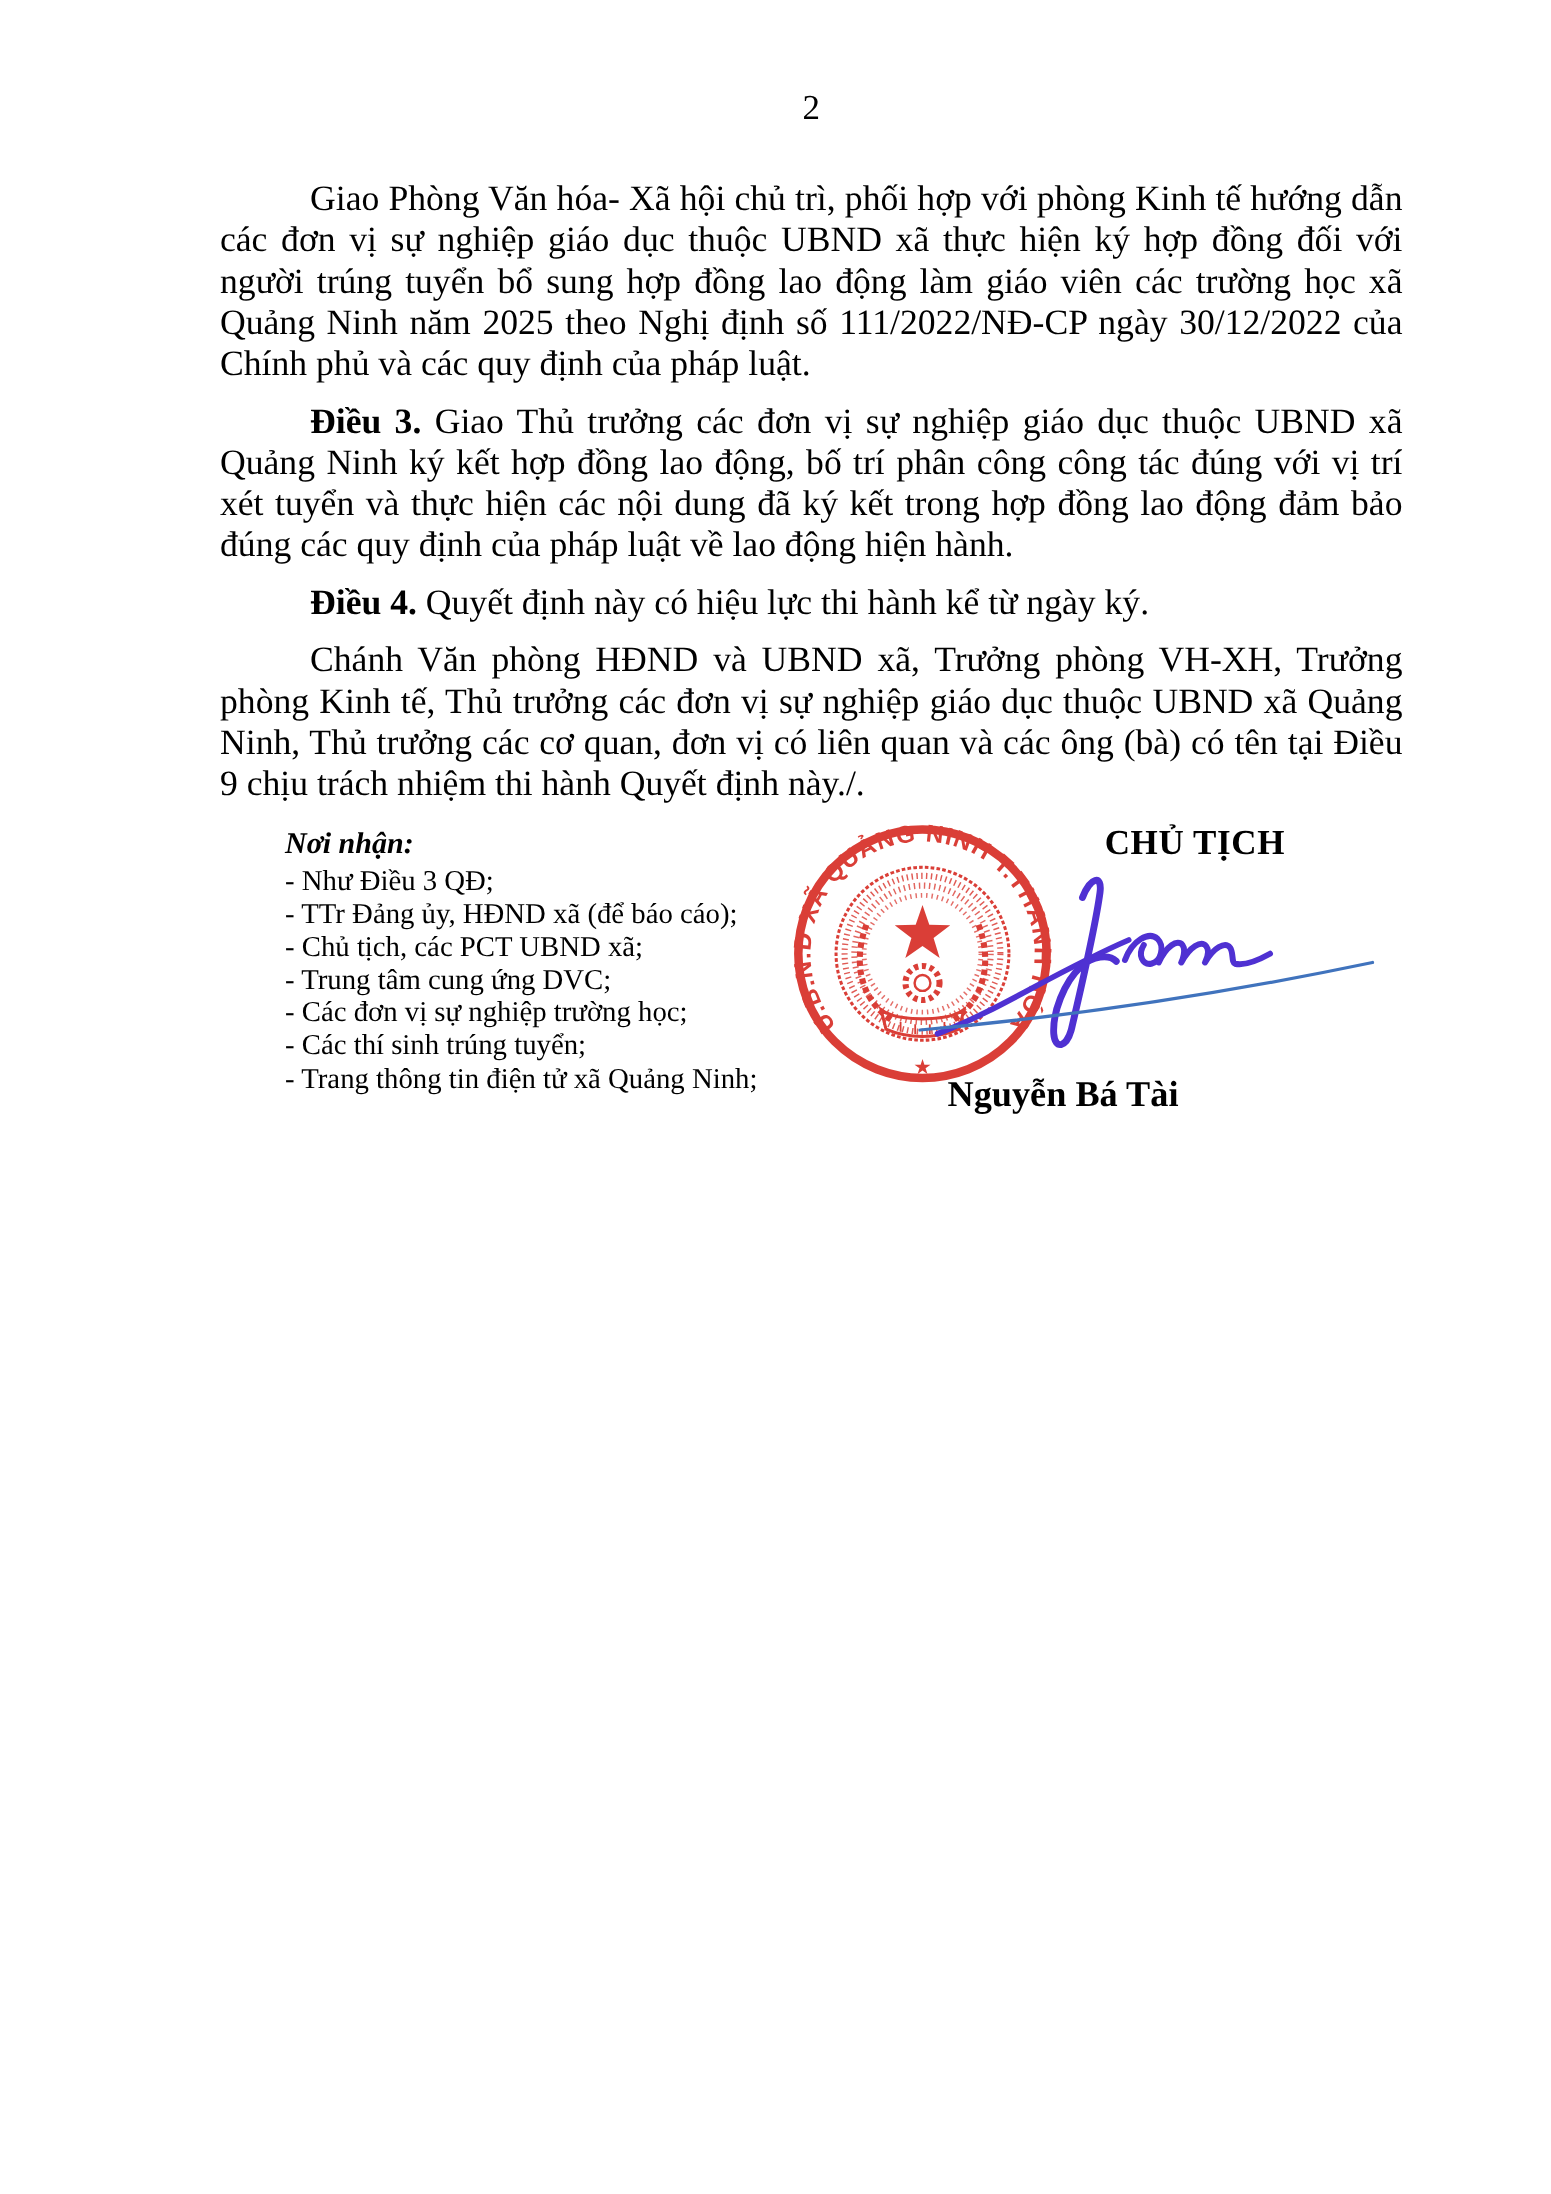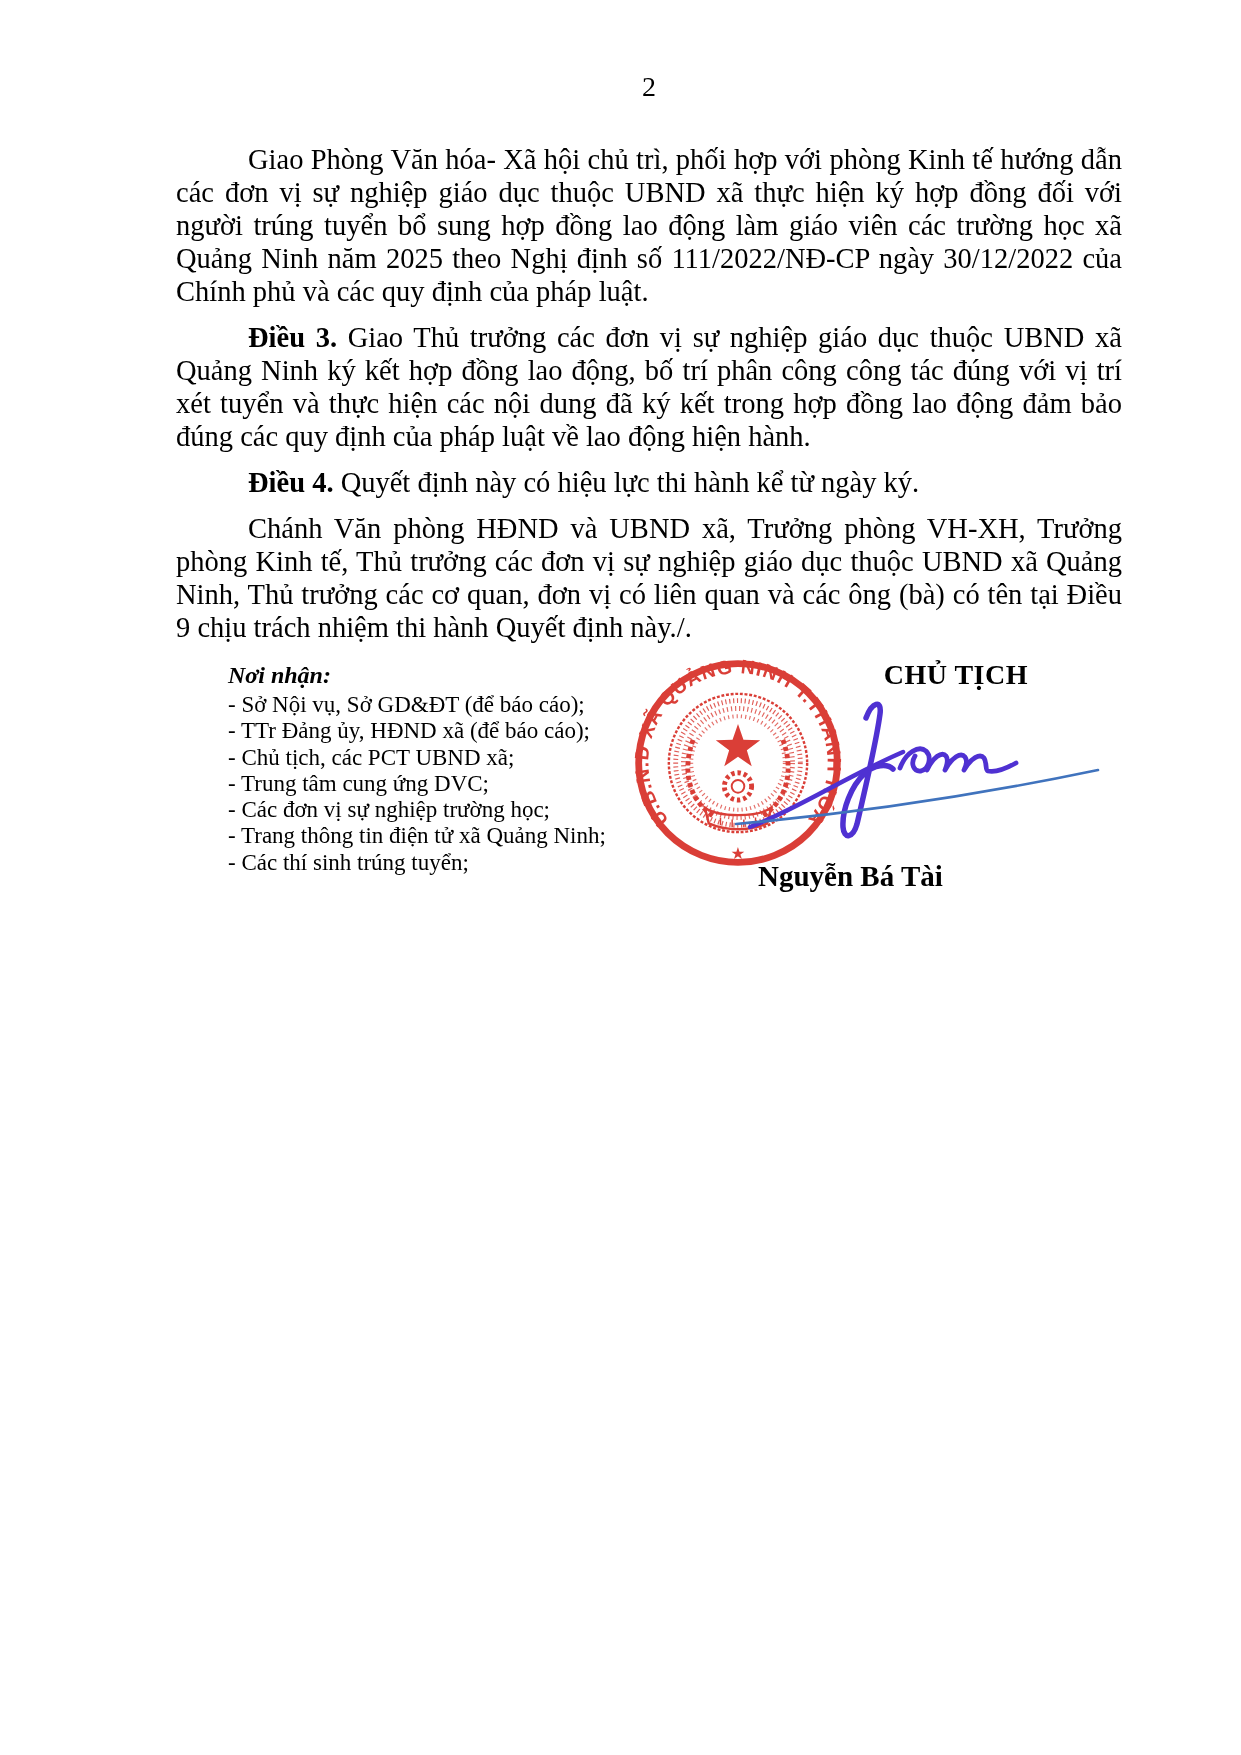--- a/index.html
+++ b/index.html
@@ -60,27 +60,27 @@
 
   <div class="body-text">
     <p><span class="article-lead"></span><span>Giao Phòng Văn hóa- Xã hội chủ trì, phối hợp với phòng Kinh tế hướng dẫn các đơn vị sự nghiệp giáo dục thuộc UBND xã thực hiện ký hợp đồng đối với người trúng tuyển bổ sung hợp đồng lao động làm giáo viên các trường học xã Quảng Ninh năm 2025 theo Nghị định số 111/2022/NĐ-CP ngày 30/12/2022 của Chính phủ và các quy định của pháp luật.</span></p>
     <p><span class="article-lead">Điều 3.</span><span> Giao Thủ trưởng các đơn vị sự nghiệp giáo dục thuộc UBND xã Quảng Ninh ký kết hợp đồng lao động, bố trí phân công công tác đúng với vị trí xét tuyển và thực hiện các nội dung đã ký kết trong hợp đồng lao động đảm bảo đúng các quy định của pháp luật về lao động hiện hành.</span></p>
     <p><span class="article-lead">Điều 4.</span><span> Quyết định này có hiệu lực thi hành kể từ ngày ký.</span></p>
     <p><span class="article-lead"></span><span>Chánh Văn phòng HĐND và UBND xã, Trưởng phòng VH-XH, Trưởng phòng Kinh tế, Thủ trưởng các đơn vị sự nghiệp giáo dục thuộc UBND xã Quảng Ninh, Thủ trưởng các cơ quan, đơn vị có liên quan và các ông (bà) có tên tại Điều 9 chịu trách nhiệm thi hành Quyết định này./.</span></p>
   </div>
 
   <div class="recipients">
     <div class="recipients-heading">Nơi nhận:</div>
-    <div class="recipient-item">- Sở Nội vụ, Sở GD&amp;ĐT (để báo cáo);</div>
+    <div class="recipient-item">- Như Điều 3 QĐ;</div>
     <div class="recipient-item">- TTr Đảng ủy, HĐND xã (để báo cáo);</div>
     <div class="recipient-item">- Chủ tịch, các PCT UBND xã;</div>
     <div class="recipient-item">- Trung tâm cung ứng DVC;</div>
     <div class="recipient-item">- Các đơn vị sự nghiệp trường học;</div>
+    <div class="recipient-item">- Các thí sinh trúng tuyển;</div>
     <div class="recipient-item">- Trang thông tin điện tử xã Quảng Ninh;</div>
-    <div class="recipient-item">- Các thí sinh trúng tuyển;</div>
   </div>
 
   <div class="sign-title">CHỦ TỊCH</div>
 
   <svg class="seal" viewBox="-115 -115 230 230" aria-hidden="true">
     <g fill="none" stroke="#d8332b" stroke-width="2">
       <circle r="102" stroke-width="7" stroke="#d8332b"></circle>
       <circle r="71" stroke-width="2.5" stroke-dasharray="3 1.8" stroke="#d8332b"></circle>
 
       <circle r="64" stroke-width="5" stroke-dasharray="1.2 2.8" opacity="0.85" stroke="#d8332b"></circle>

